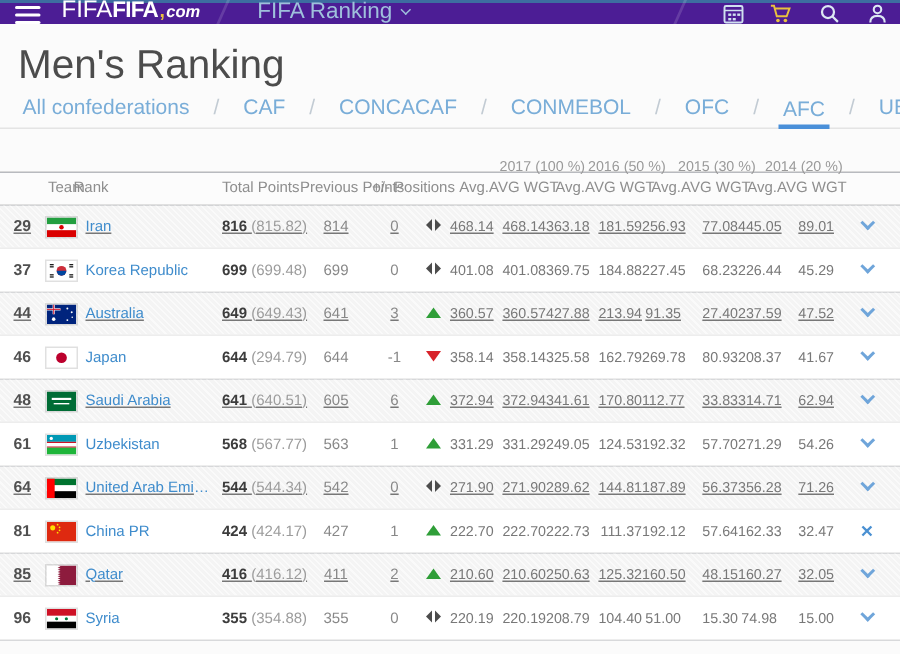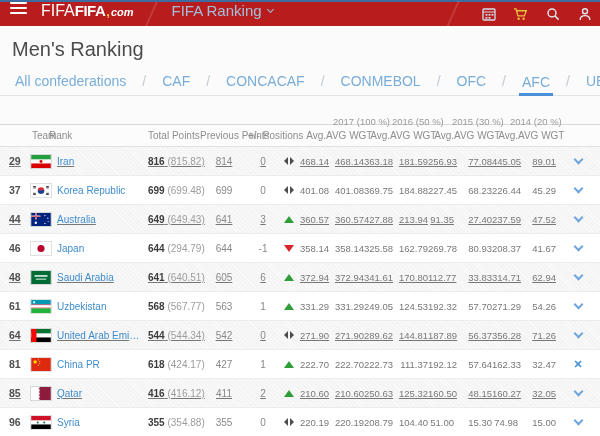--- a/index.html
+++ b/index.html
@@ -1,38 +1,38 @@
 <!DOCTYPE html>
 <html><head>
 <meta charset="utf-8">
 <style>
   * { margin:0; padding:0; box-sizing:border-box; }
   html,body { width:600px; height:436px; overflow:hidden; background:#fbfbfb;
     font-family:"Liberation Sans", sans-serif; }
 
   
-  .app-header { height:26px; background:#b91c1c; border-top:2px solid #3d6da0;
-    display:flex; align-items:flex-start; padding:0 10px; position:relative; color:#fff; }
+  .app-header { height:16px; background:#4c1d95; border-top:2px solid #3d6da0;
+    display:flex; align-items:flex-end; padding:0 10px; position:relative; color:#fff; }
   .burger { width:17px; display:flex; flex-direction:column; gap:3px; margin-right:14px; cursor:pointer;}
   .burger i { display:block; height:2px; background:#fff; border-radius:1px;}
   .logo { display:flex; align-items:baseline; cursor:pointer;}
   .logo-fifa { font-weight:bold; font-size:15px; letter-spacing:-0.5px; }
   .logo-dot { color:#e9c23e; font-weight:bold; font-size:13px; margin:0 1px; }
   .logo-com { font-weight:bold; font-size:11px;font-style:italic; }
   .hslash { width:10px; height:26px; border-left:2px solid rgba(255,255,255,0.14);
     transform:skewX(-24deg); margin:0 12px 0 16px; }
   .crumb { display:flex; align-items:center; gap:6px; color:#9fc0dc; font-size:15px; cursor:pointer;}
   .crumb-chev { width:5px; height:5px; border-right:1.5px solid #9fc0dc; border-bottom:1.5px solid #9fc0dc;
     transform:rotate(45deg); margin-top:-3px; }
   .hdr-right { position:absolute; right:8px; top:0; height:100%; display:flex; align-items:center; gap:17px;}
   .hdr-right .hslash { margin:0 2px 0 0; }
   .hicon { width:15px; height:15px; display:flex; align-items:center; justify-content:center; cursor:pointer;}
 
   
-  .page-title { font-size:20px; color:#4c4c4c; font-weight:400; padding:12px 0 0 12px; height:46px; }
+  .page-title { font-size:27px; color:#4c4c4c; font-weight:400; padding:12px 0 0 12px; height:46px; }
 
   
   .tabs { display:flex; align-items:flex-end; height:24px; padding-left:12px;
     border-bottom:1px solid #e4e4e4; font-size:14px; }
   .tab { color:#79add8; padding:0 3px 6px; cursor:pointer; white-space:nowrap;}
   .tab.active { border-bottom:3px solid #4a90d9; padding-bottom:3px; margin-bottom:-1px;}
   .tsep { color:#c2cbd3; margin:0 13px 6px; }
 
   
   :root { --cols: 26px 30px 86px 58px 48px 30px 22px 26px 38px 26px 38px 26px 38px 26px 38px 44px; }
@@ -373,21 +373,21 @@
       <svg viewBox="0 0 30 20" width="20" height="13">
             <rect x="0" y="0" width="30" height="20" fill="#de2910"></rect>
             <circle cx="6" cy="6" r="2.6" fill="#ffde00"></circle>
             <circle cx="11" cy="2.8" r="0.9" fill="#ffde00"></circle>
             <circle cx="13" cy="5.5" r="0.9" fill="#ffde00"></circle>
             <circle cx="13" cy="8.5" r="0.9" fill="#ffde00"></circle>
             <circle cx="11" cy="11" r="0.9" fill="#ffde00"></circle>
           </svg>
     </div>
     <div class="c team">China PR</div>
-    <div class="c total"><b>618</b> <span class="exact">(424.17)</span></div>
+    <div class="c total"><b>424</b> <span class="exact">(424.17)</span></div>
     <div class="c prev">427</div>
     <div class="c chg">1</div>
     <div class="c picon"><span class="trend up"></span></div>
     <div class="c num">222.70</div>
     <div class="c num">222.70</div>
     <div class="c num">222.73</div>
     <div class="c num">111.37</div>
     <div class="c num">192.12</div>
     <div class="c num">57.64</div>
     <div class="c num">162.33</div>

